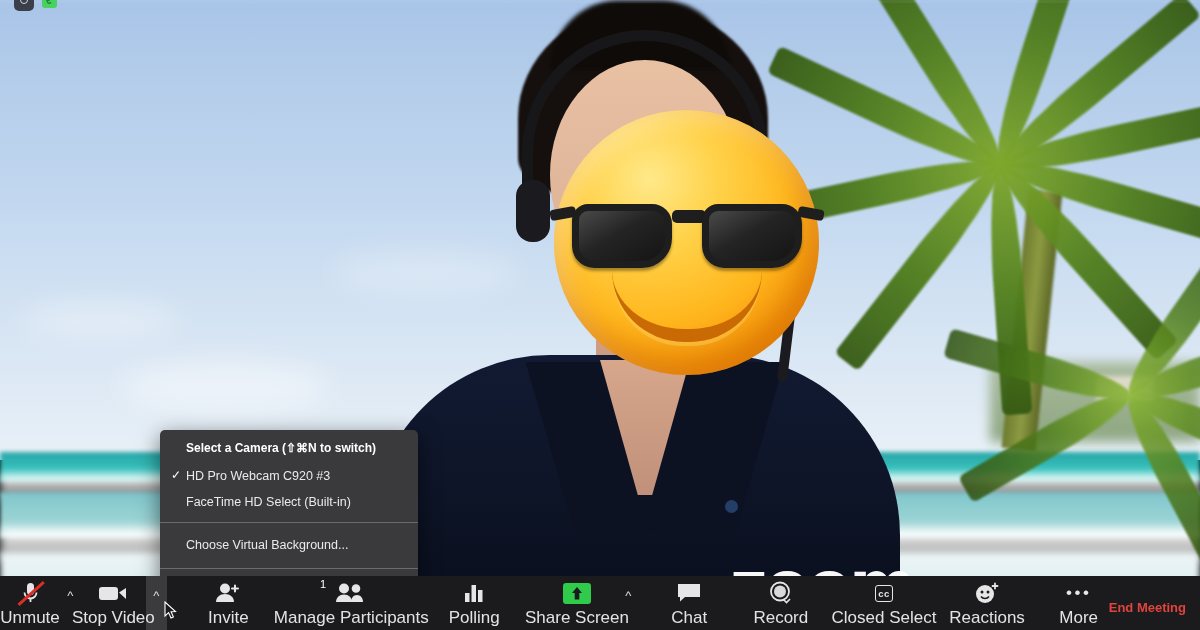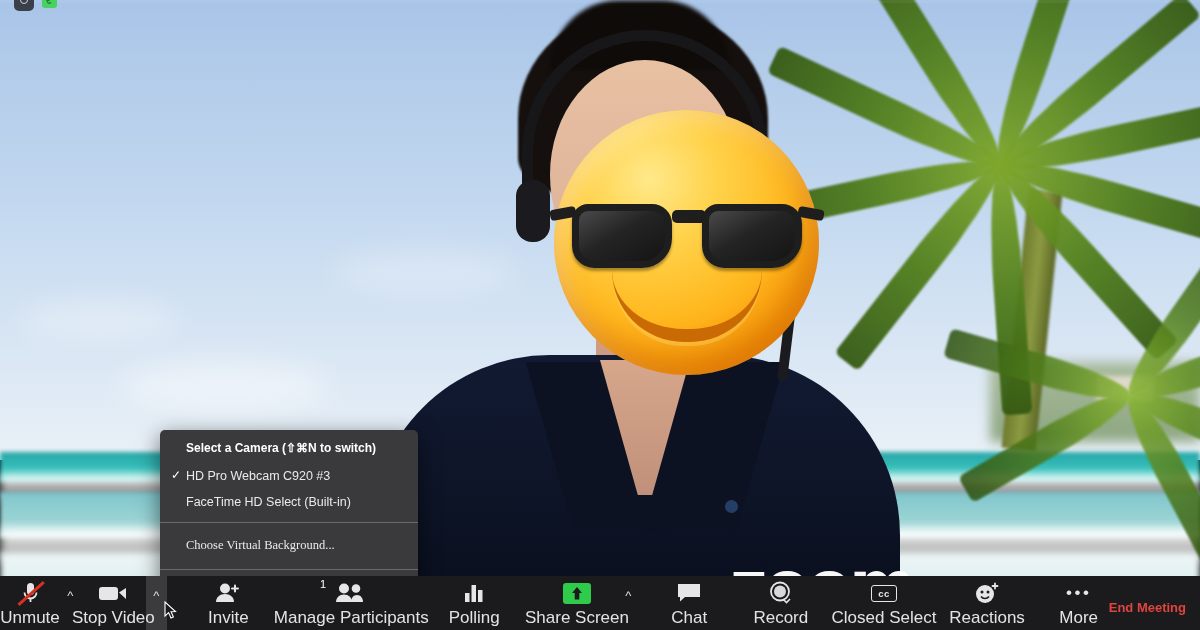--- a/index.html
+++ b/index.html
@@ -172,21 +172,21 @@
     color:#f2f2f2; font-size:12.5px; overflow:hidden; z-index:20;
   }
   .menu-header {
     padding:11px 28px 8px 26px; font-weight:700; font-size:12px; color:#fff;
   }
   .menu-item {
     position:relative; padding:6px 14px 6px 26px; color:#eaeaea; font-size:12.5px; white-space:nowrap;
   }
   .menu-item .tick { position:absolute; left:11px; top:5px; font-size:12px; color:#fff; }
   .menu-sep { height:1px; background:#6a6a6c; margin:7px 0; }
-  .menu-item.pad { padding-top:8px; padding-bottom:9px;font-family:Liberation Serif, serif; }
+  .menu-item.pad { padding-top:8px; padding-bottom:9px; }
 
   
   .toolbar {
     position:absolute; left:0; bottom:0; width:1200px; height:54px;
     background:#1b1b1d; display:flex; align-items:flex-start; z-index:30;
   }
   .tb-item {
     position:relative; display:flex; flex-direction:column; align-items:center;
     justify-content:flex-start; padding-top:5px; min-width:60px; height:54px; color:#e6e6e6;
   }
@@ -203,21 +203,21 @@
     transform:rotate(-42deg); transform-origin:center; top:11px;
   }
   .badge {
     position:absolute; left:30px; top:2px; font-size:11px; color:#fff;
   }
   .share-icon {
     width:28px; height:21px; background:#2ecc4a; border-radius:3px;
     display:flex; align-items:center; justify-content:center;
   }
   .cc-icon {
-    width:26px; height:17px; border:1.6px solid #e6e6e6; border-radius:3px;
+    width:18px; height:17px; border:1.6px solid #e6e6e6; border-radius:3px;
     display:flex; align-items:center; justify-content:center;
     font-size:9.5px; font-weight:700; color:#e6e6e6; letter-spacing:.4px;
   }
   .dots { letter-spacing:2.5px; font-size:17px; line-height:20px; }
   .end {
     margin-left:auto; color:#e0443e; font-size:13px; font-weight:600;
     padding:0 14px 0 0; align-self:flex-start; margin-top:24px; white-space:nowrap;
   }
   .spacer-sm { width:26px; }
   .spacer-md { width:40px; }

